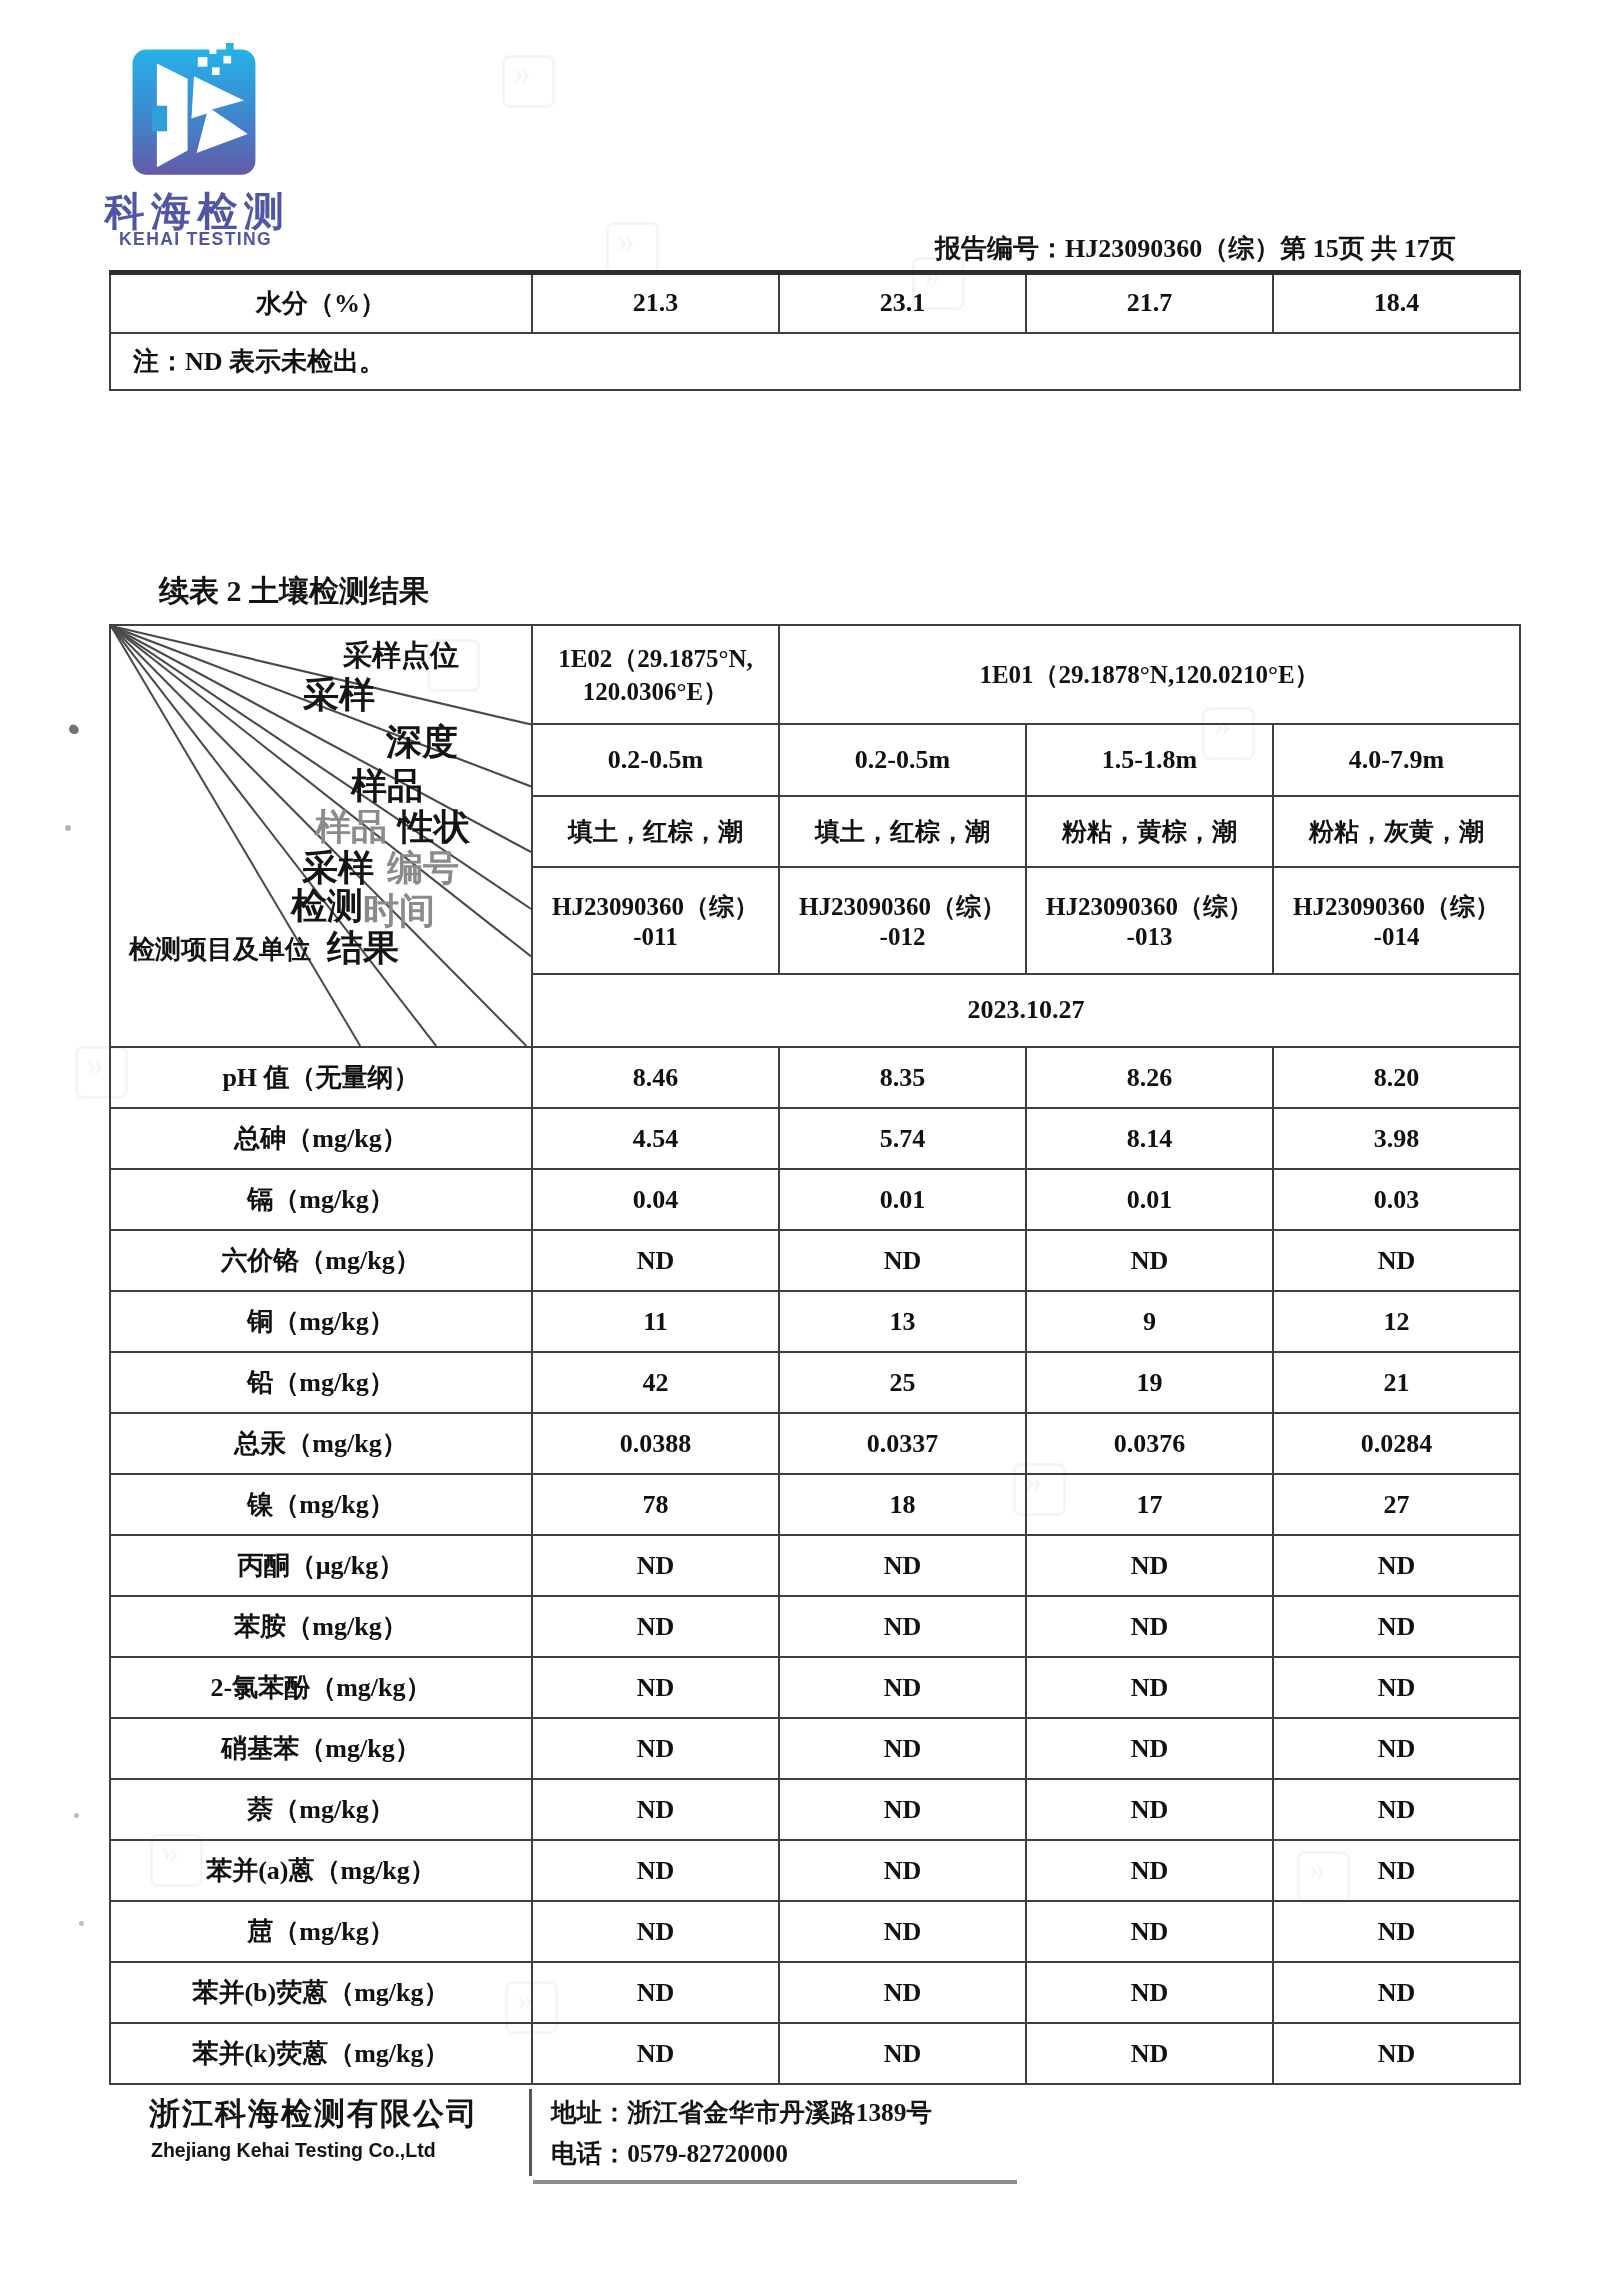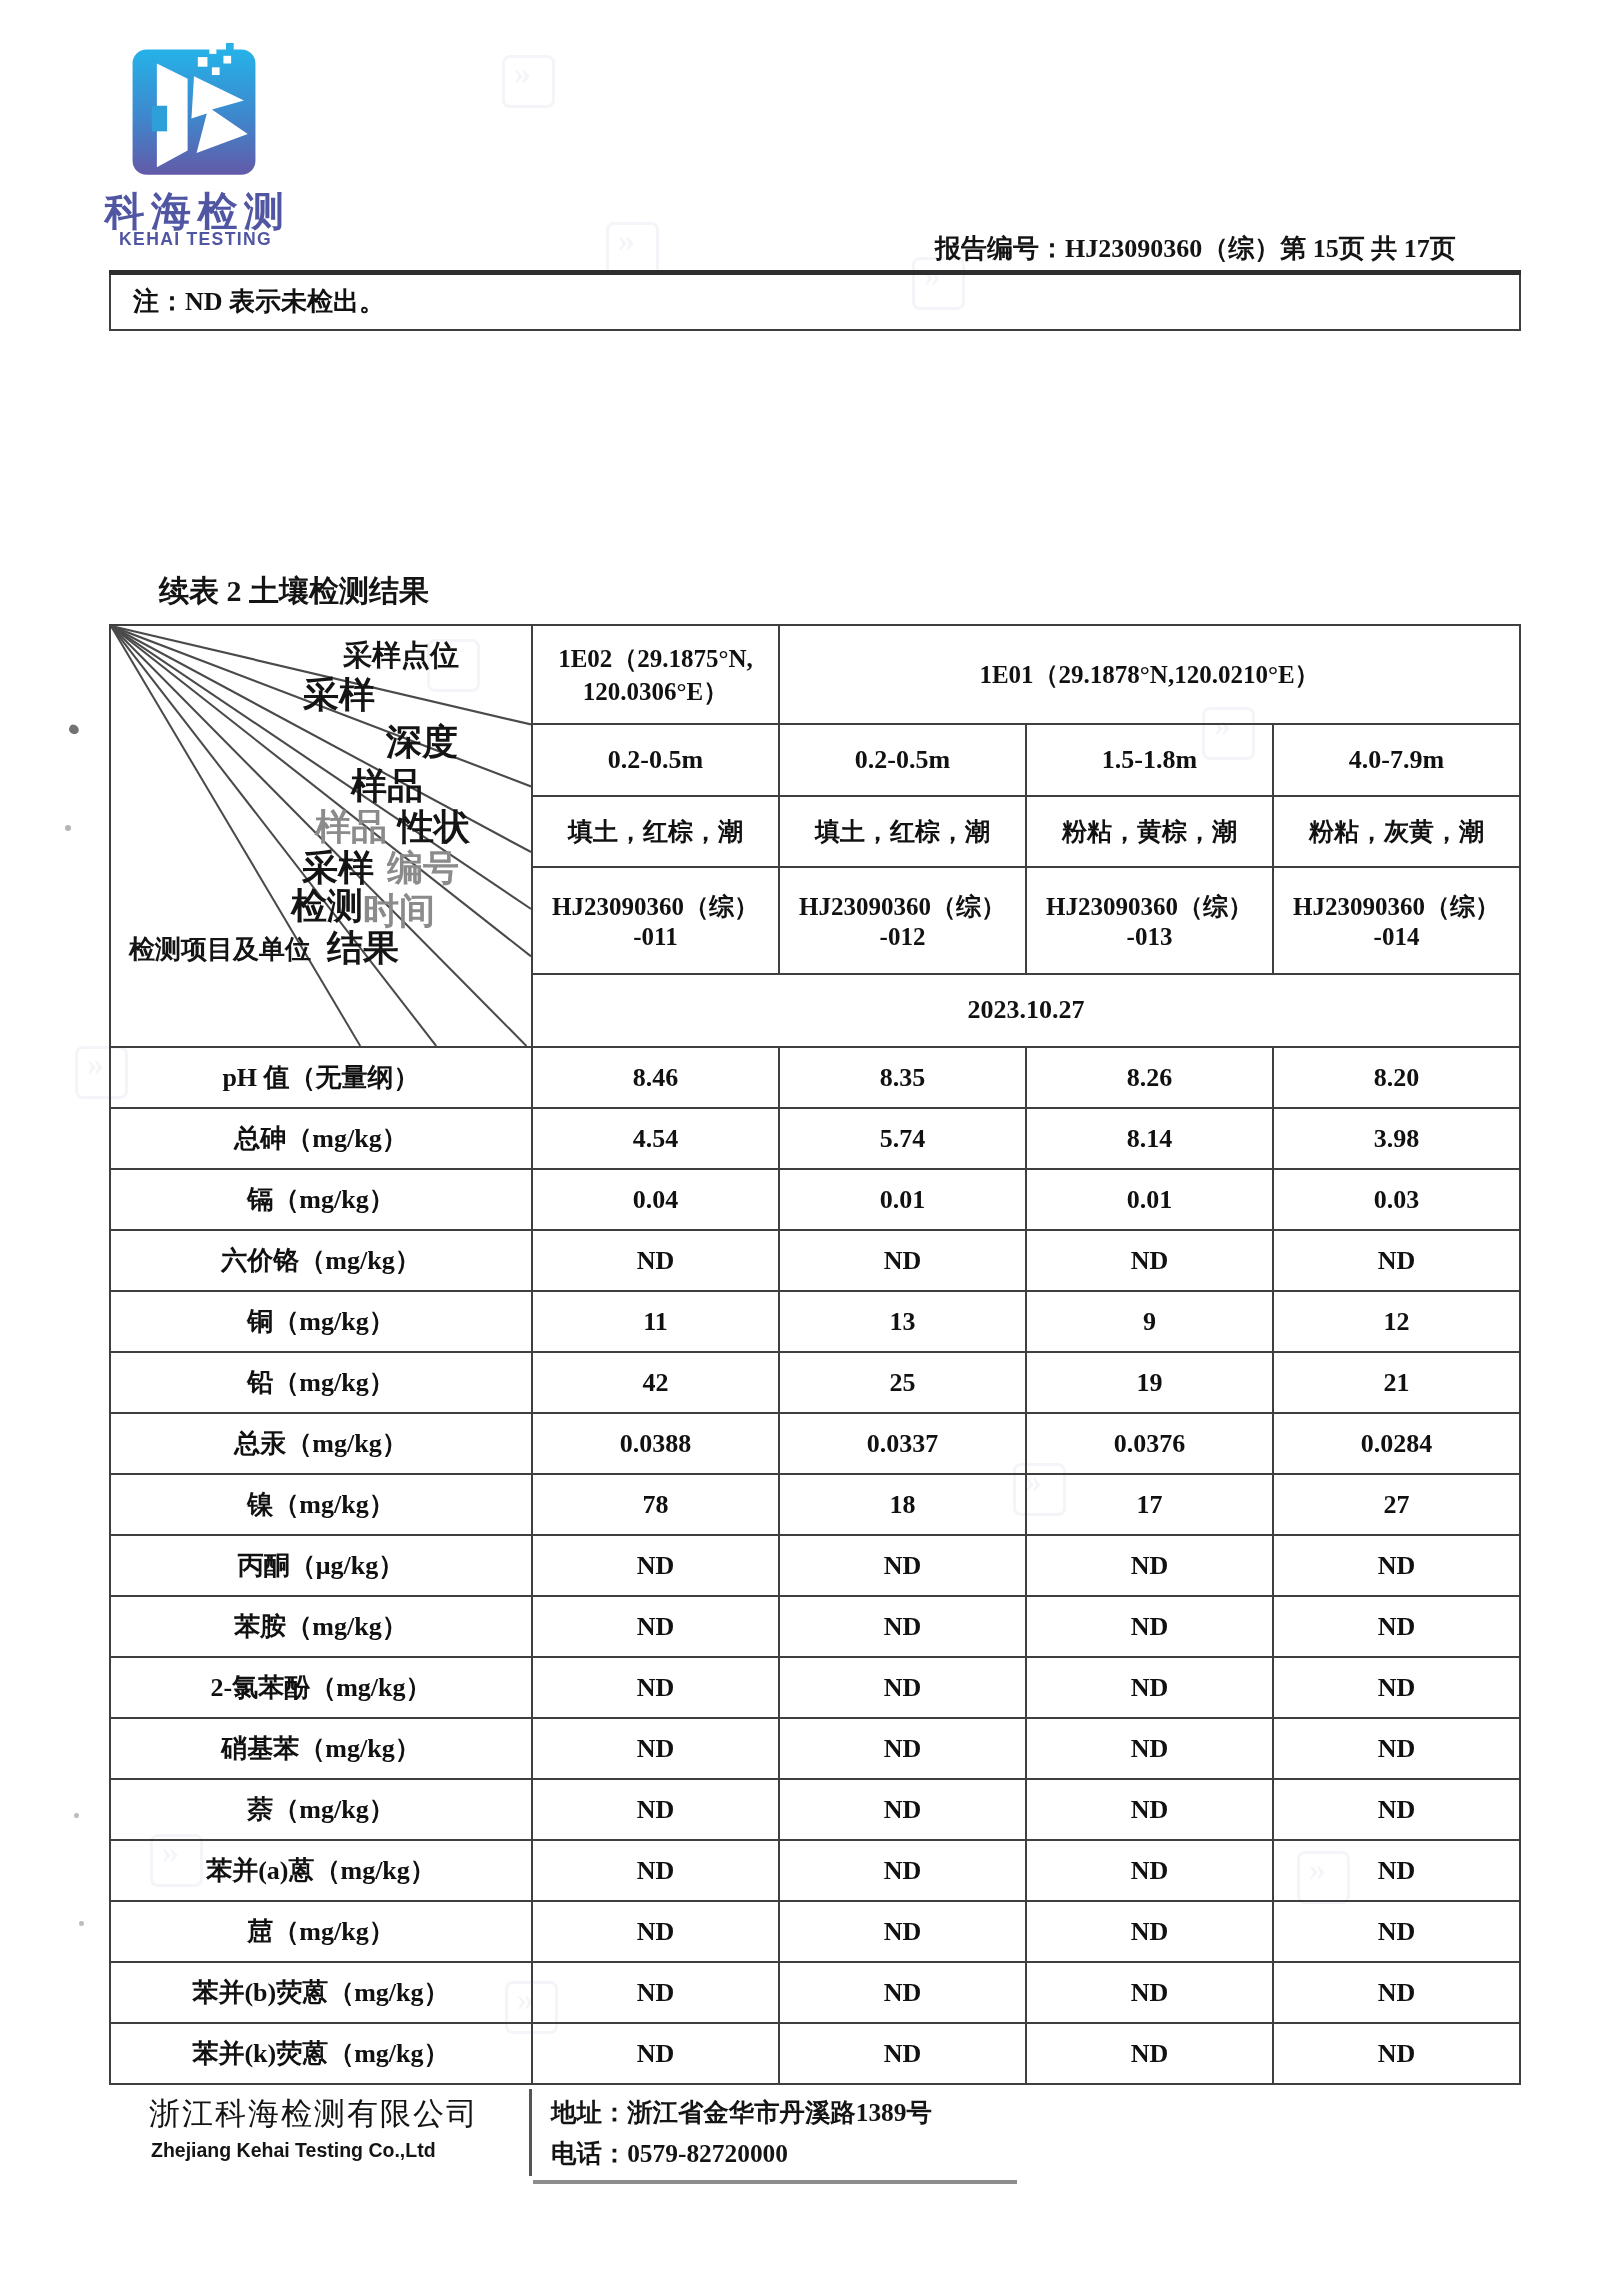--- a/index.html
+++ b/index.html
@@ -35,21 +35,21 @@
   .fan{position:absolute;left:0;top:0;width:100%;height:100%;}
   .dl{position:absolute;transform:translate(-50%,-50%);font-size:36px;font-weight:bold;
       white-space:nowrap;color:#141414;}
   .dl.big{font-size:29px;}
   .dl.g{color:#8b8b8b;}
   .dl0{left:290px;top:30px;}  .dl1{left:228px;top:69px;} .dl2{left:311px;top:116px;}
   .dl3{left:276px;top:160px;} .dl4{left:240px;top:201px;} .dl5{left:323px;top:201px;}
   .dl6{left:227px;top:242px;} .dl7{left:312px;top:242px;} .dl8{left:216px;top:280px;}
   .dl9{left:288px;top:285px;} .dl10{left:109px;top:323px;font-size:26px;} .dl11{left:252px;top:322px;}
   
-  .f-cn{position:absolute;left:149px;top:2093px;font-size:31px;font-weight:normal;letter-spacing:2px;white-space:nowrap;text-align:center;}
+  .f-cn{position:absolute;left:149px;top:2093px;font-size:31px;font-weight:bold;letter-spacing:2px;white-space:nowrap;text-align:center;}
   .f-en{position:absolute;left:151px;top:2139px;font-size:19.5px;font-weight:bold;
         font-family:"Liberation Sans","DejaVu Sans",sans-serif;white-space:nowrap;}
   .f-div{position:absolute;left:529px;top:2089px;width:2.6px;height:87px;background:#555;}
   .f-addr{position:absolute;left:551px;top:2096px;font-size:25.4px;font-weight:bold;white-space:nowrap;}
   .f-tel{position:absolute;left:551px;top:2137px;font-size:25.4px;font-weight:bold;white-space:nowrap;}
   .f-line{position:absolute;left:533px;top:2180px;width:484px;height:3.9px;background:#8d8d8d;}
   
   .wm{position:absolute;width:47px;height:47px;border:3.9px solid rgba(110,120,165,0.07);
       border-radius:7.8px;}
   .wm::after{content:"\00BB";position:absolute;left:9px;top:-3.9px;font-size:34px;
@@ -111,20 +111,27 @@
 
   <table class="grid top-t">
     <colgroup>
         <col style="width:422px">
         <col style="width:247px">
         <col style="width:247px">
         <col style="width:247px">
         <col style="width:247px">
       </colgroup>
     <tbody id="tt-body">
+        <tr class="top-row">
+          <th>水分（%）</th>
+          <td>21.3</td>
+          <td>23.1</td>
+          <td>21.7</td>
+          <td>18.4</td>
+        </tr>
       </tbody>
     <tbody>
       <tr class="note-row">
         <td colspan="5">注：ND 表示未检出。</td>
       </tr>
     </tbody>
   </table>
 
   <div class="section-title">续表 2 土壤检测结果</div>
 

